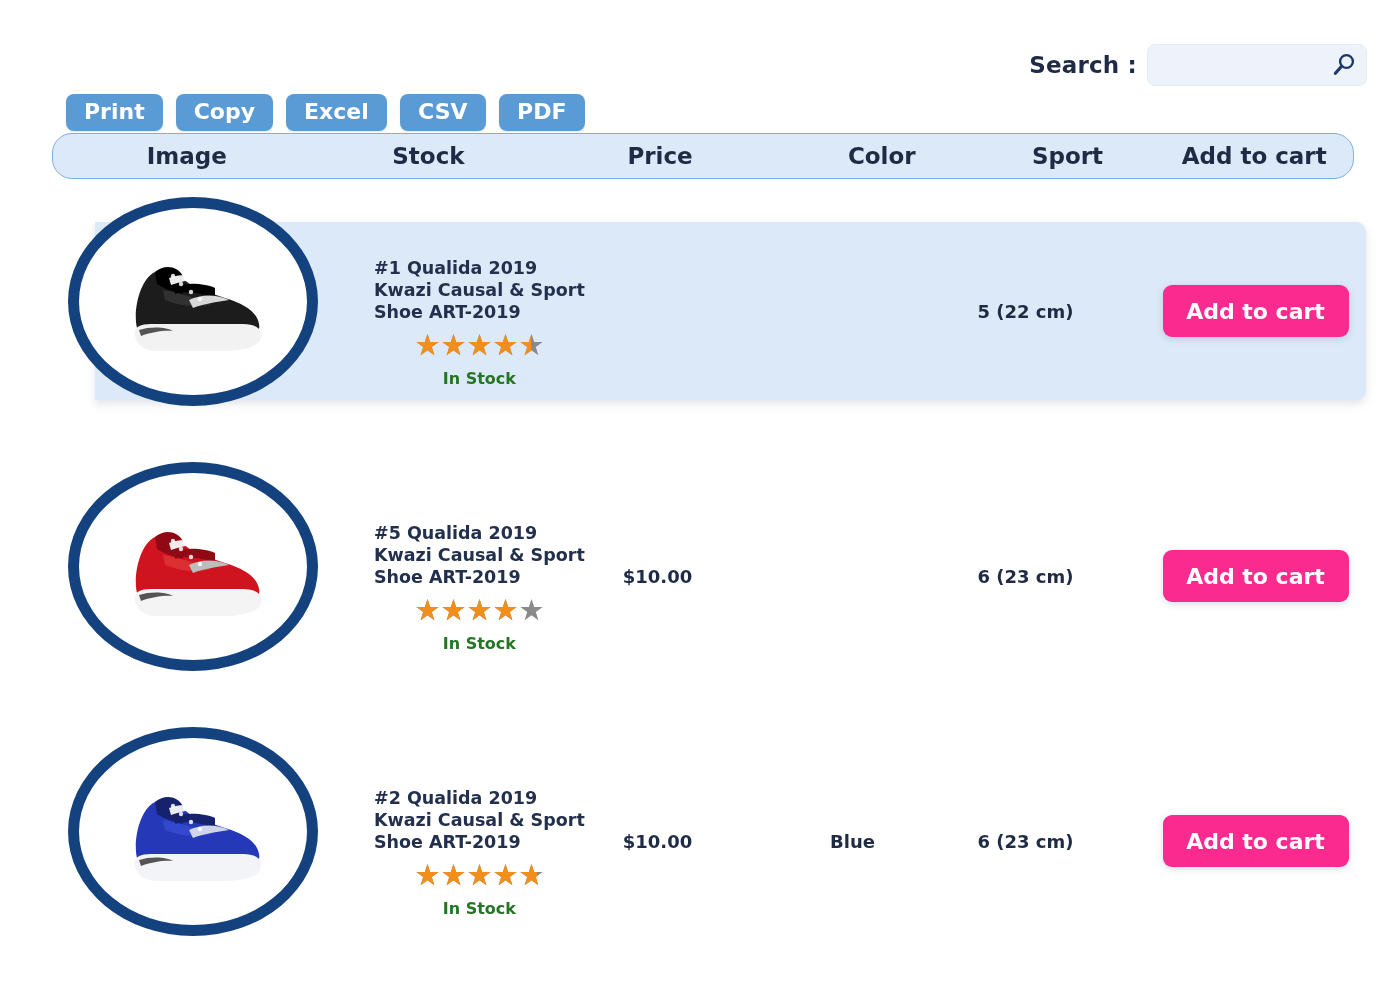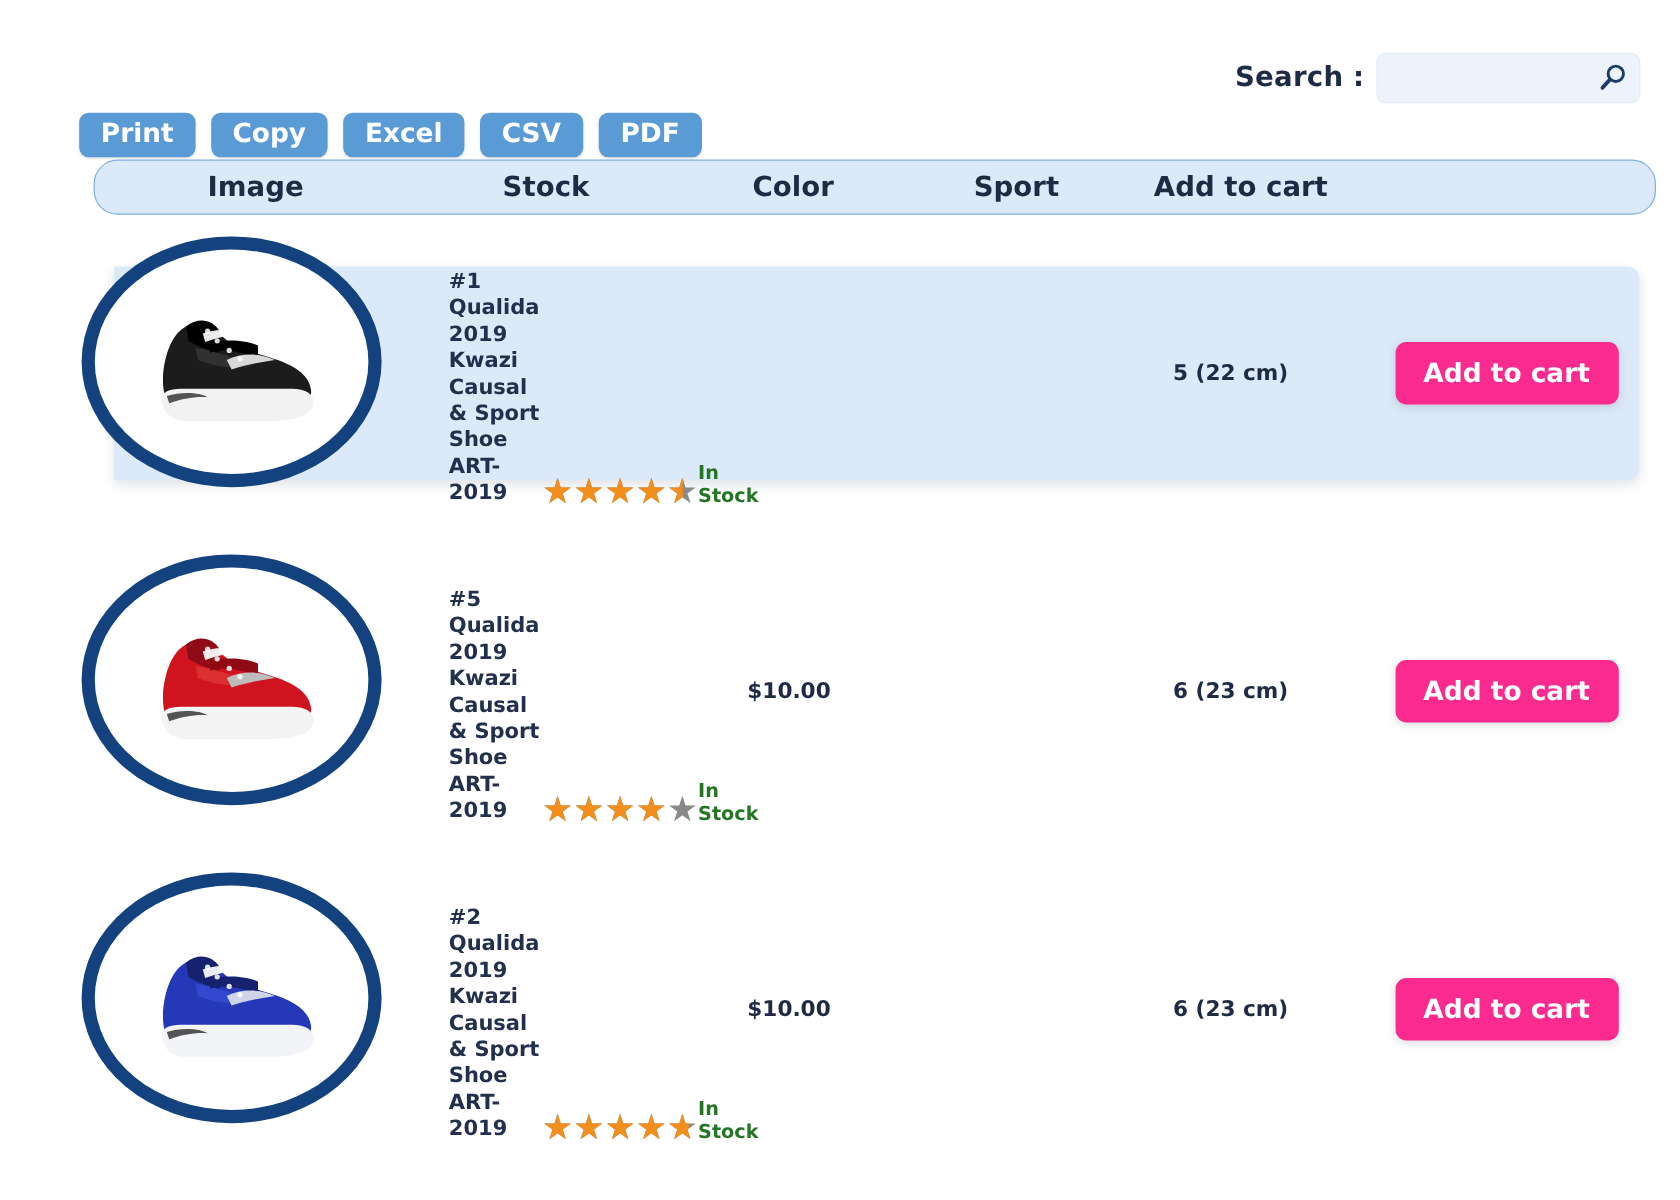--- a/index.html
+++ b/index.html
@@ -95,21 +95,21 @@
     right: 10px;
     top: 8px;
     width: 26px;
     height: 26px;
     pointer-events: none;
   }
 
   
   .table-header {
     position: absolute;
-    left: 78px;
+    left: 52px;
     top: 133px;
     width: 1302px;
     height: 46px;
     background: #dbe9f9;
     border: 1px solid #7fb0de;
     border-radius: 20px;
     display: flex;
     align-items: center;
   }
 
@@ -185,22 +185,22 @@
 
   .cell-stock {
     left: 332px;
     width: 300px;
     align-items: center;
     justify-content: flex-start;
     padding-left: 42px;
   }
   .stock-inner {
     display: flex;
-    flex-direction: row;
-    align-items: flex-end;
+    flex-direction: column;
+    align-items: center;
     margin-top: 23px;
   }
   .stock-title {
     font-size: 17.5px;
     font-weight: bold;
     color: #23304d;
     line-height: 22px;
     white-space: pre-line;
   }
   .stars {
@@ -277,20 +277,21 @@
             <line x1="10.6" y1="14.3" x2="4.4" y2="21.2" stroke="#1b3a6b" stroke-width="3.2" stroke-linecap="round"></line>
           </svg>
         </span>
       </div>
     </div>
   </div>
 
   <div class="table-header">
     <div class="th th-image">Image</div>
     <div class="th th-stock">Stock</div>
+    <div class="th th-price">Price</div>
     <div class="th th-color">Color</div>
     <div class="th th-size">Sport</div>
     <div class="th th-cart">Add to cart</div>
   </div>
 
   <div class="rows">
       <div class="row highlighted">
         <div class="row-bg"></div>
         <div class="thumb">
   <svg width="180" height="140" viewBox="0 0 180 140">
@@ -406,20 +407,21 @@
               <span class="star"><span class="base">★</span><span class="fill" style="width:26px">★</span></span>
               <span class="star"><span class="base">★</span><span class="fill" style="width:26px">★</span></span>
               <span class="star"><span class="base">★</span><span class="fill" style="width:26px">★</span></span>
               <span class="star"><span class="base">★</span><span class="fill" style="width:26px">★</span></span>
               <span class="star"><span class="base">★</span><span class="fill" style="width:18.200000000000003px">★</span></span>
             </div>
             <div class="in-stock">In Stock</div>
           </div>
         </div>
         <div class="cell cell-price">$10.00</div>
+        <div class="cell cell-color">Blue</div>
         <div class="cell cell-size">6  (23 cm)</div>
         <div class="cell cell-cart">
           <button class="add-cart-btn">Add to cart</button>
         </div>
       </div>
     </div>
 
 </div>
 
 </body></html>

